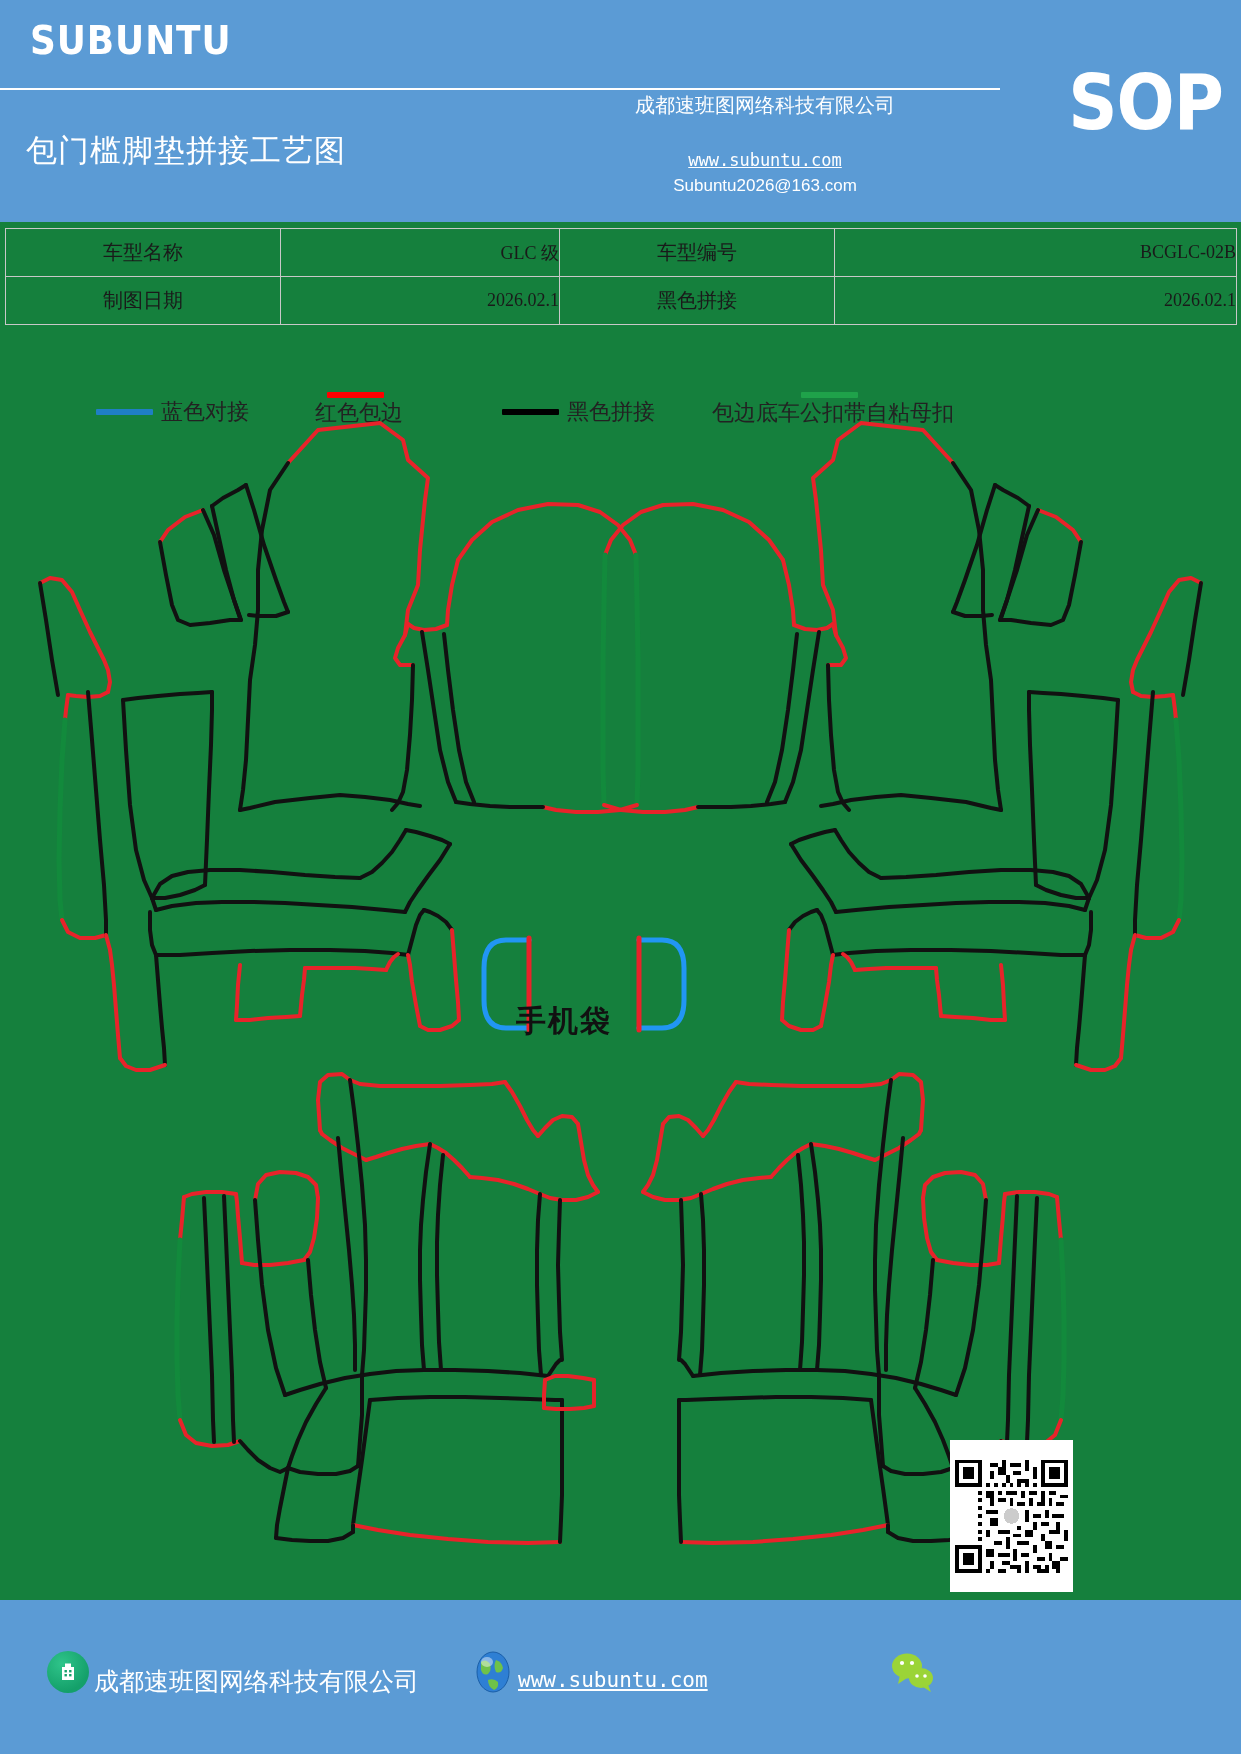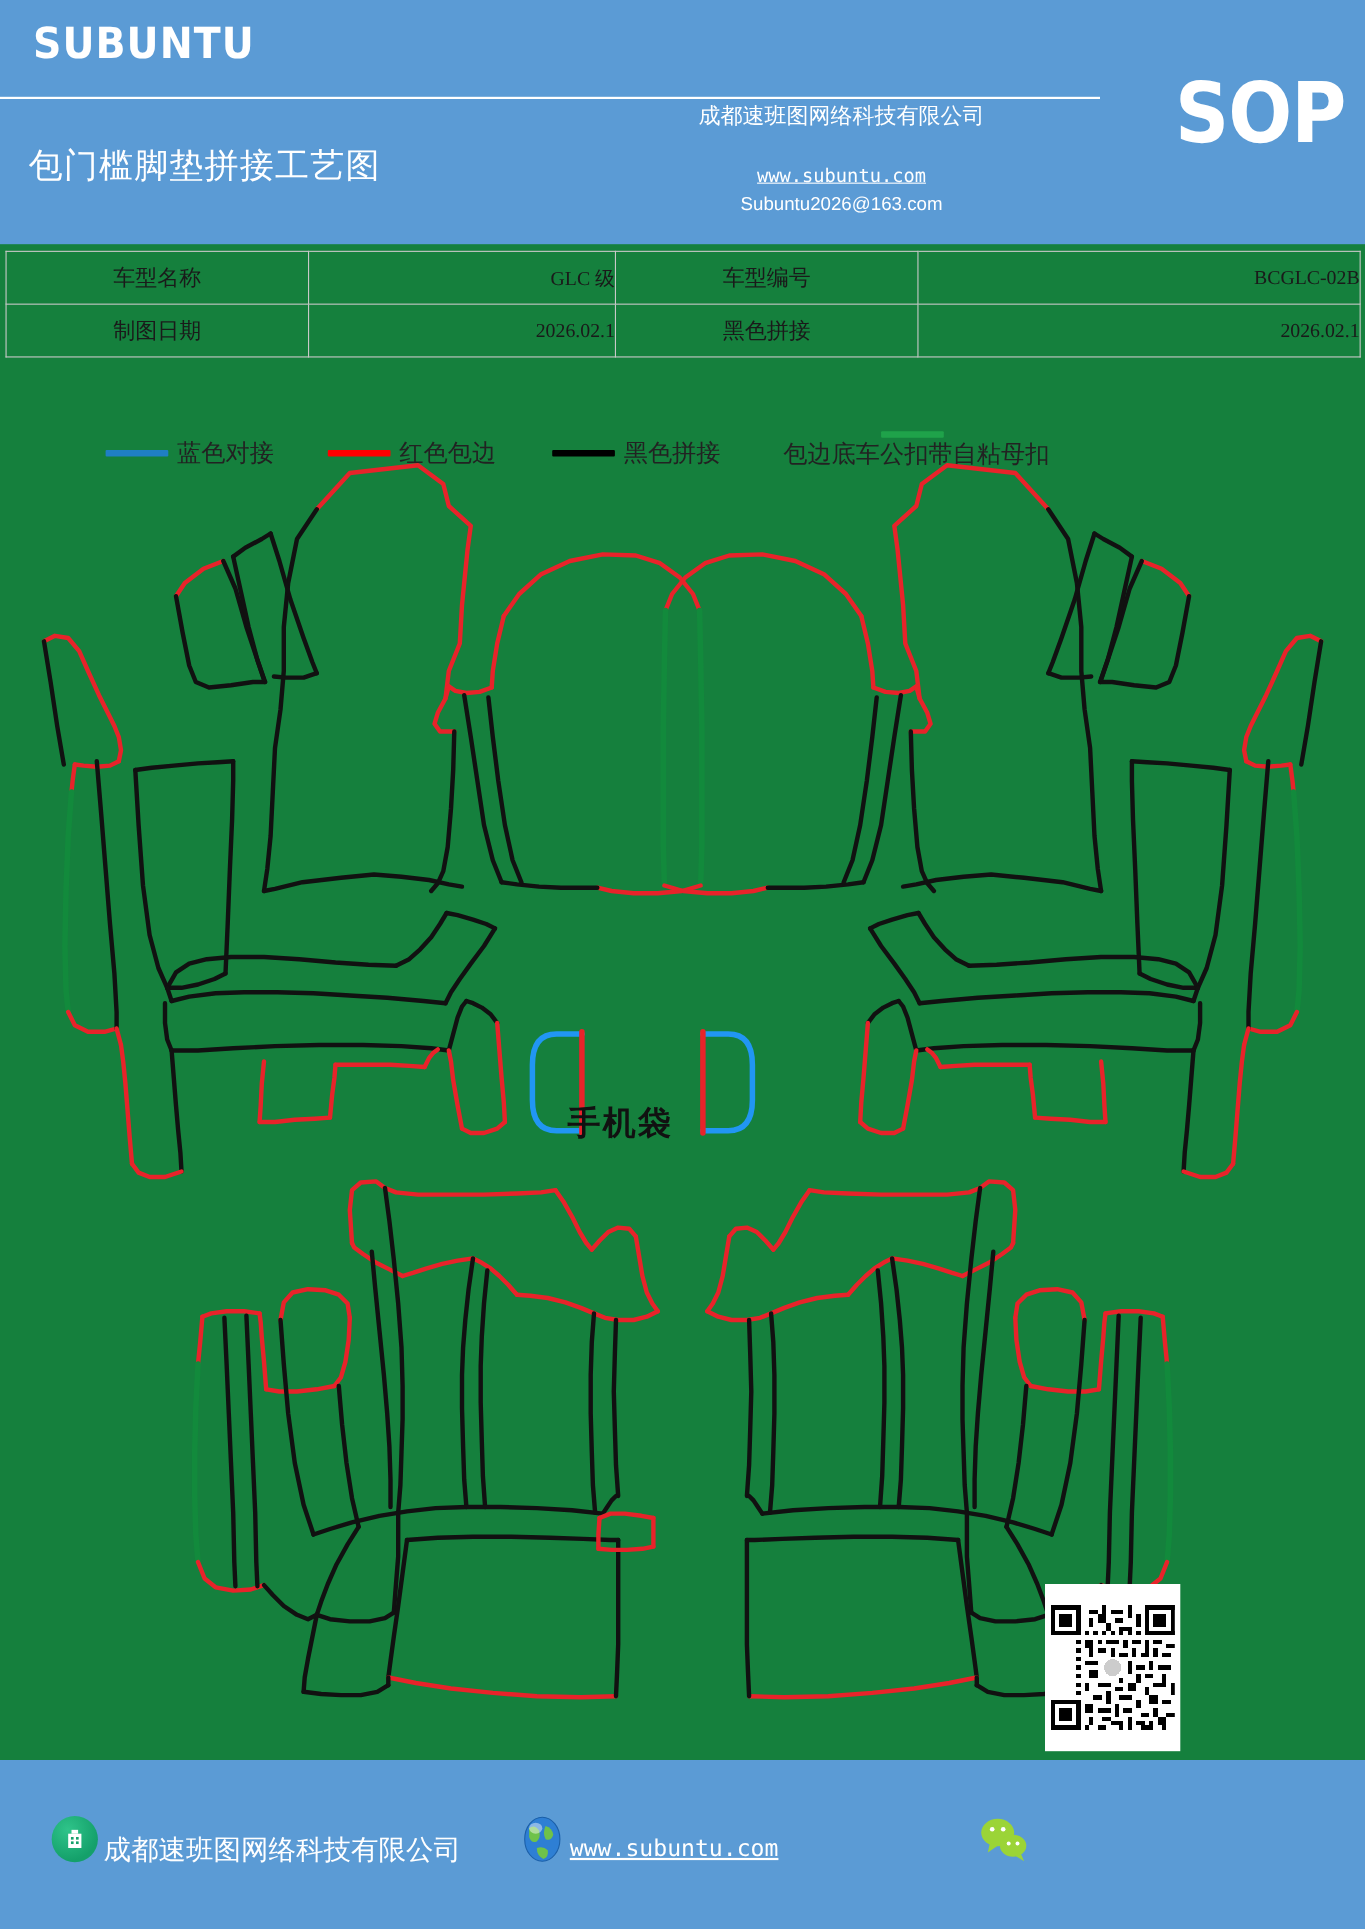--- a/index.html
+++ b/index.html
@@ -139,21 +139,21 @@
     margin-right: 8px;
     border-radius: 1px;
   }
   .legend-label {
     font-family: "Liberation Serif", serif;
     font-size: 22px;
     color: #222;
     white-space: nowrap;
   }
   #lg0 { left: 68px; }
-  #lg1 { left: 270px; }
+  #lg1 { left: 287px; flex-direction: column; }
   #lg2 { left: 474px; }
   #lg3 { left: 684px; flex-direction: column; }
 
   
   .canvas {
     position: absolute;
     left: 0; top: 420px;
     width: 1241px;
     height: 1180px;
   }

